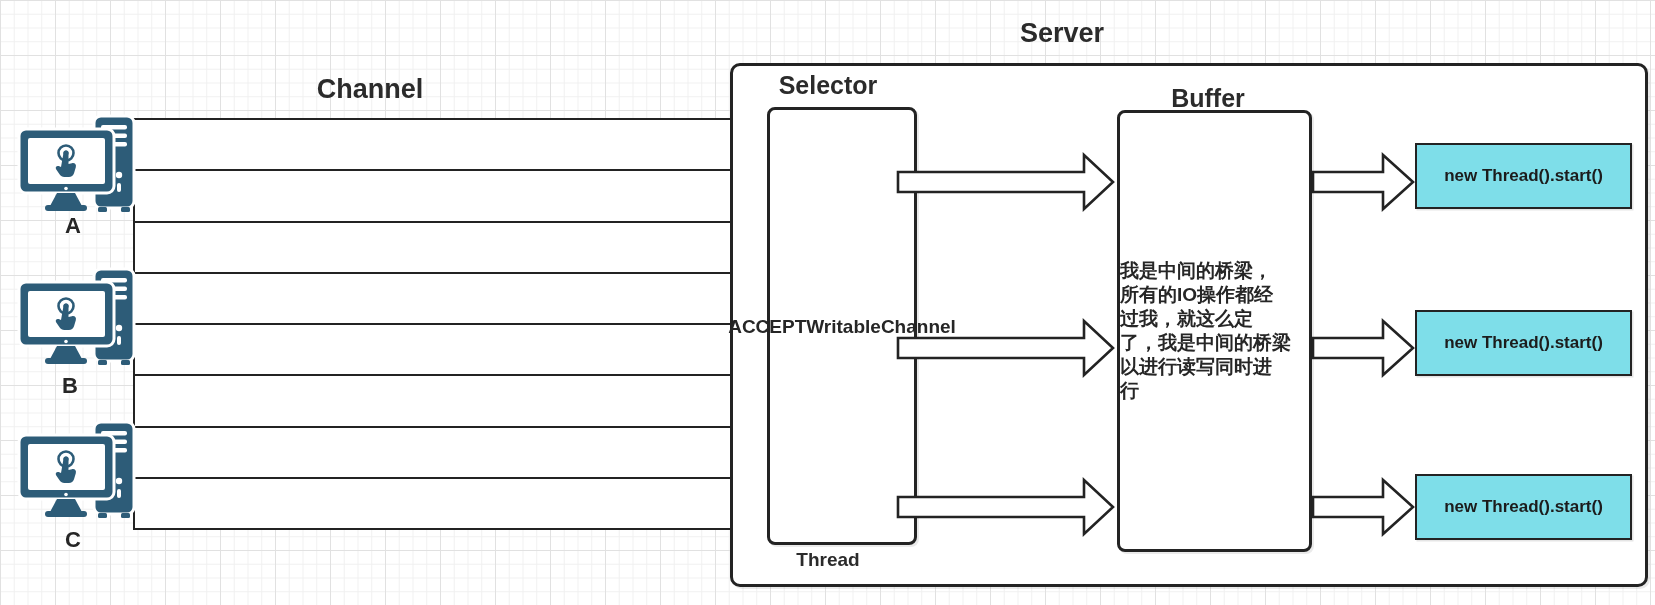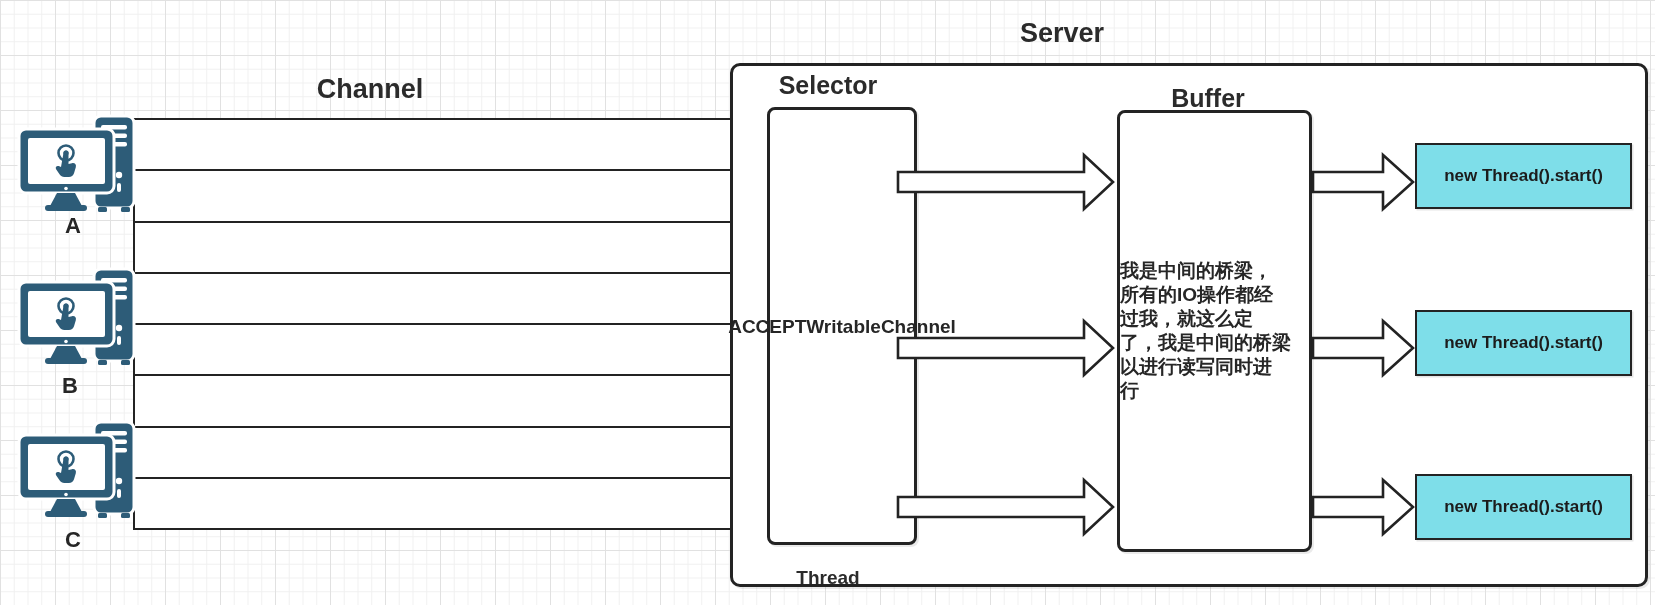--- a/index.html
+++ b/index.html
@@ -44,21 +44,21 @@
   #client-icon-c{left:16px;top:420px;}
   .client-label{position:absolute;width:40px;text-align:center;font-size:22px;font-weight:bold;color:#262626;}
   #client-label-a{left:53px;top:213px;}
   #client-label-b{left:50px;top:373px;}
   #client-label-c{left:53px;top:527px;}
   #arrow-layer{position:absolute;left:0;top:0;pointer-events:none;}
   #channel-title{left:270px;top:74px;}
   #server-title{left:962px;top:18px;}
   #selector-title{left:728px;top:71px;}
   #buffer-title{left:1108px;top:84px;}
-  #thread-label{left:728px;top:549px;margin-top:18px;}
+  #thread-label{left:728px;top:549px;}
 </style>
 </head>
 <body>
 
 <div class="canvas">
 
   <div class="box" id="server-box"></div>
 
   <div id="channel-rows">
     <div class="row"></div>

